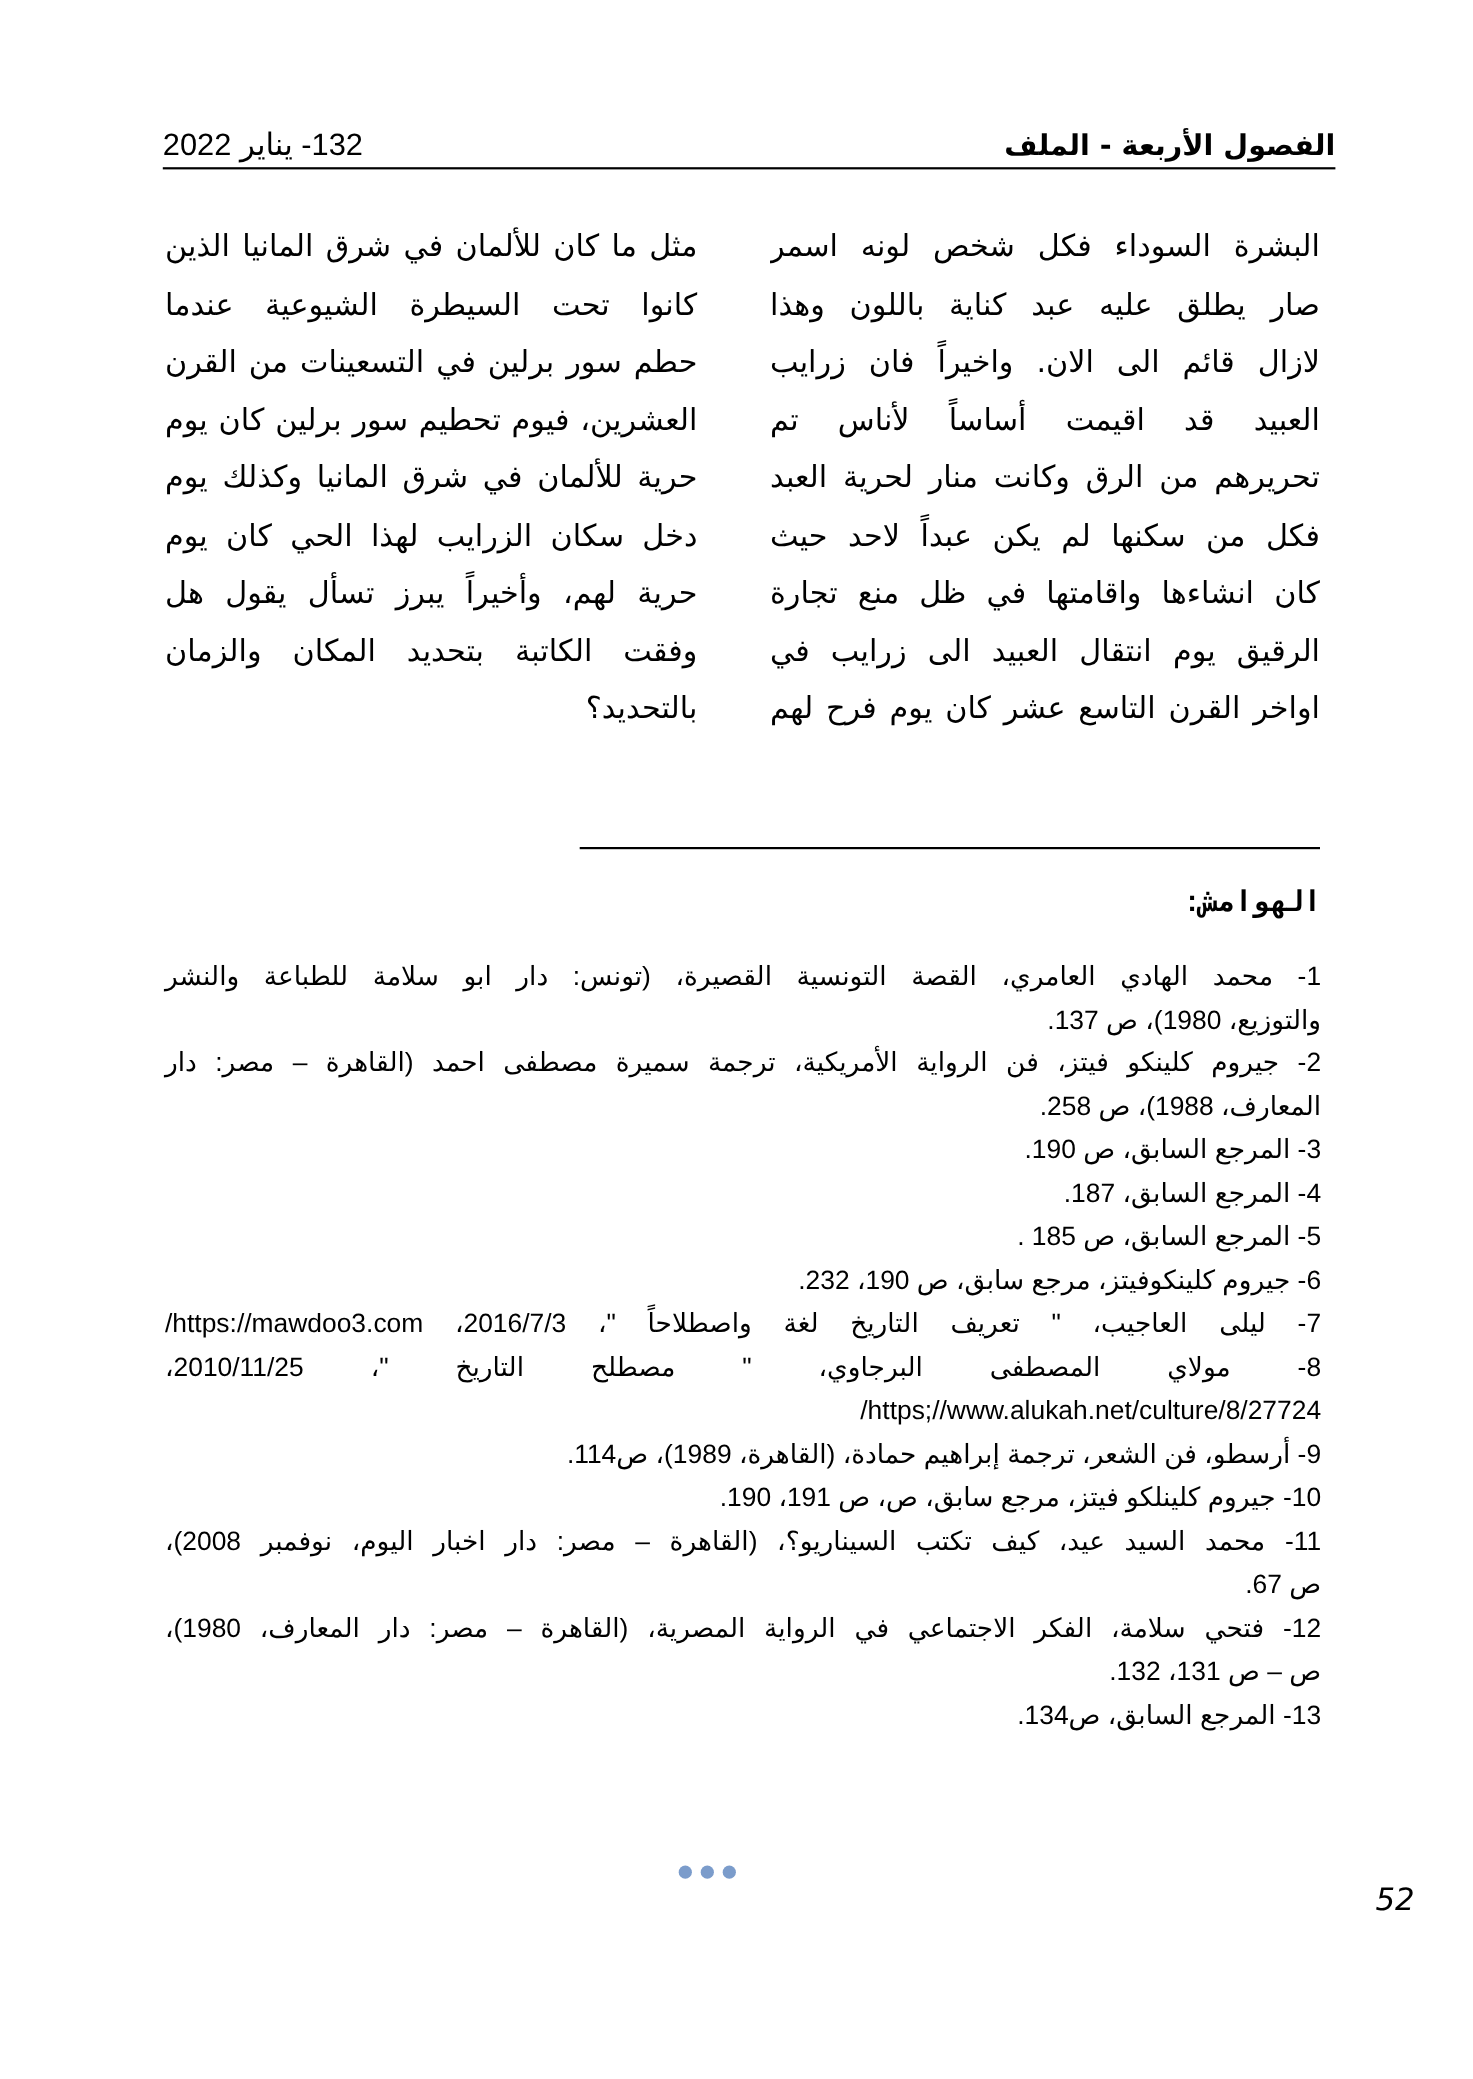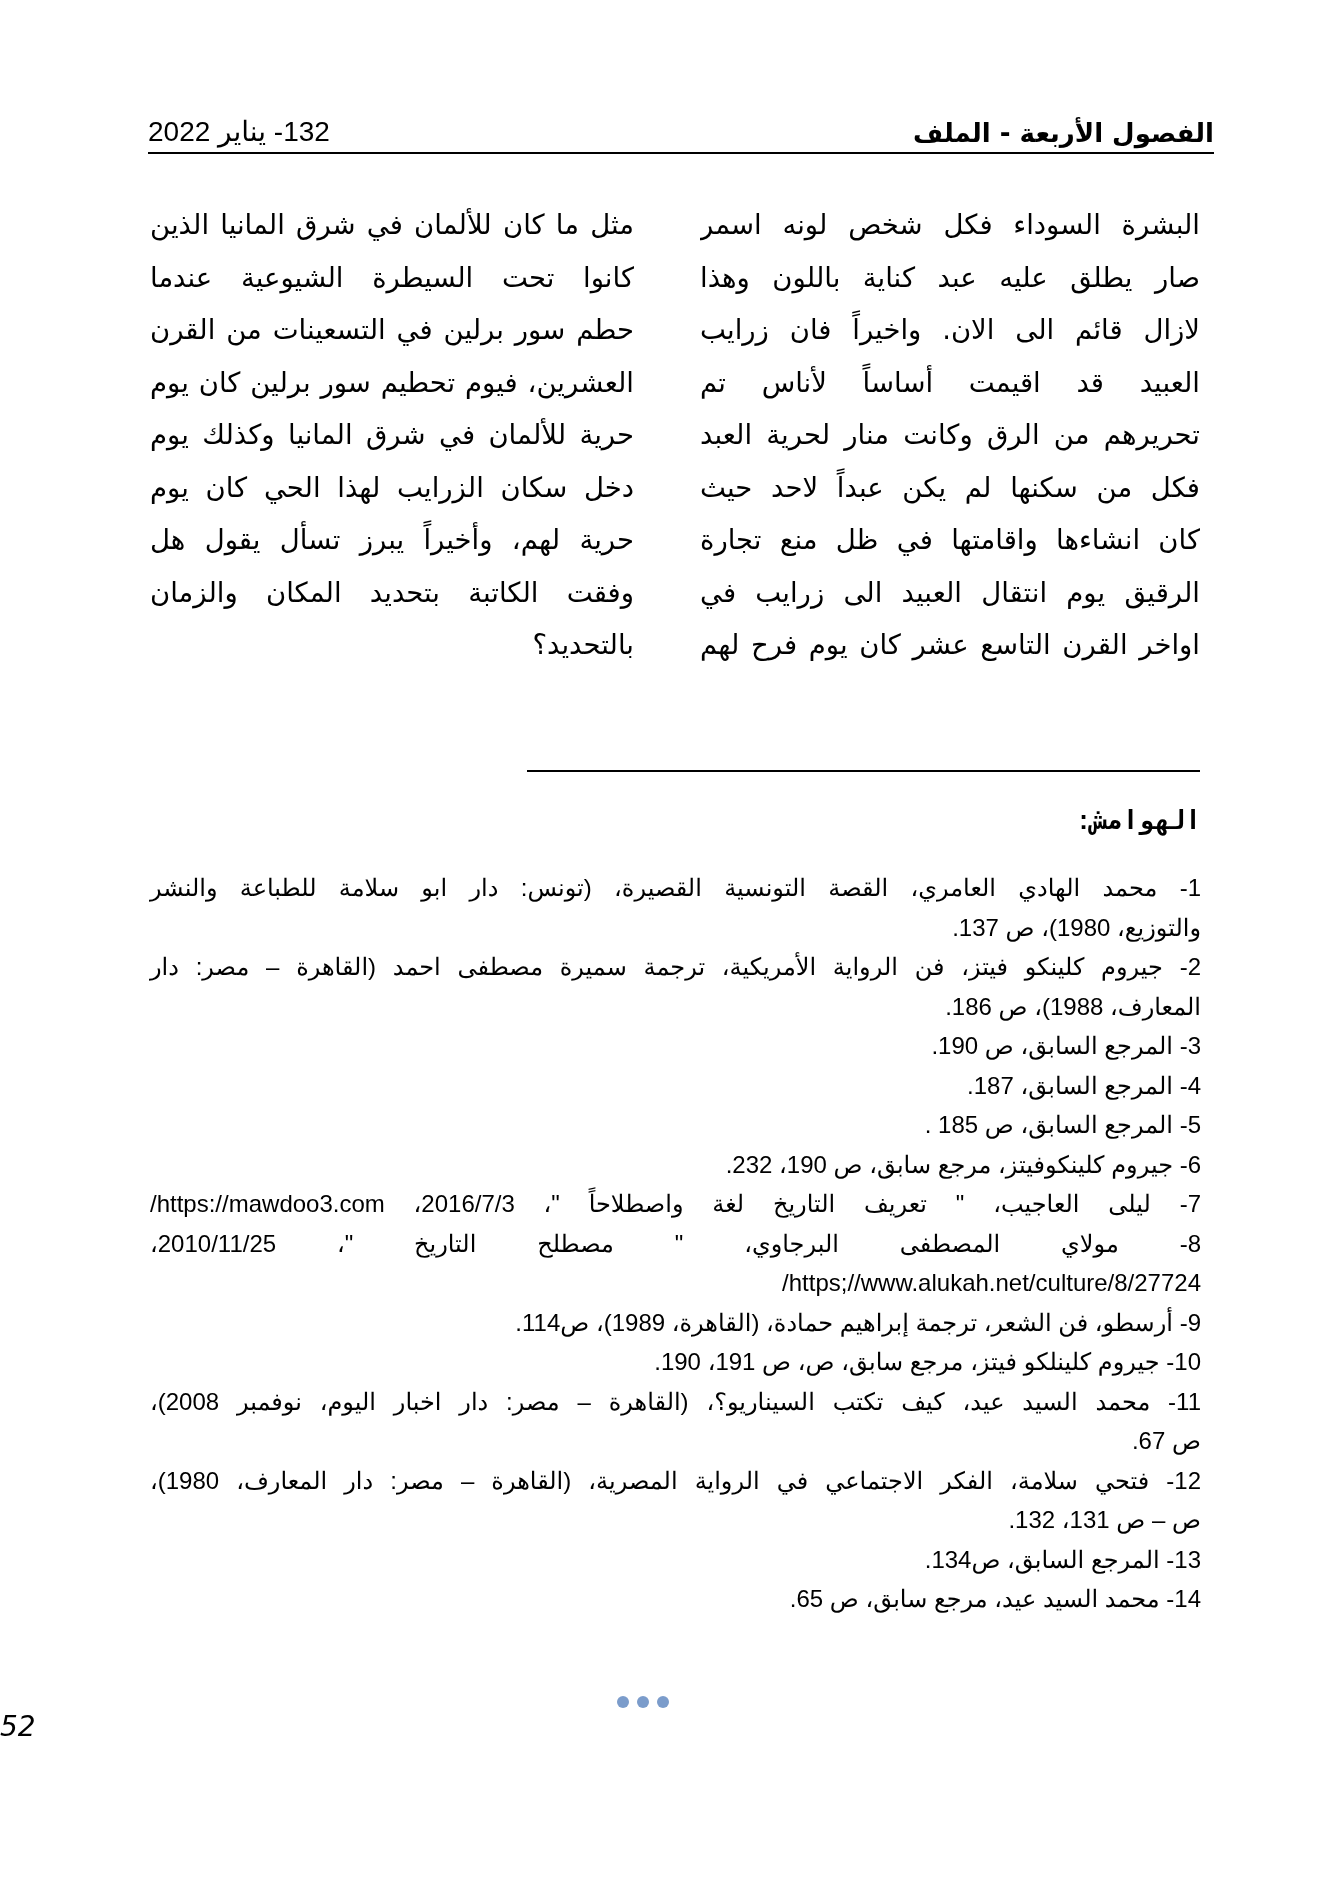--- a/index.html
+++ b/index.html
@@ -33,21 +33,21 @@
 
   .footnotes {
     position: absolute; top: 868px; left: 150px; width: 1051px; direction: rtl;
     font-family: Liberation Sans, sans-serif; font-size: 24px; line-height: 39.5px;
     margin: 0; padding: 0; list-style: none;
   }
   .footnotes li { margin: 0; padding: 0; text-align: right; }
   .footnotes li .line { display: block; white-space: nowrap; }
   .footnotes li .line.justify { text-align: justify; text-align-last: justify; }
 
-  .page-footer { position: absolute; left: 0; top: 1696px; width: 1286px; text-align: left; }
+  .page-footer { position: absolute; left: 0; top: 1696px; width: 1286px; text-align: right; }
   .dots { display: flex; justify-content: center; gap: 8px; }
   .dot { width: 12px; height: 12px; border-radius: 50%; background: #7b9ccb; display: inline-block; }
   .page-number { font-family: "DejaVu Sans", sans-serif; font-style: italic; font-size: 28px; margin-top: 2px; }
 </style>
 </head>
 <body>
 
 <div class="page">
 
   <div class="running-header">
@@ -83,21 +83,21 @@
 
   <div class="footnotes-title">الهوامش:</div>
 
   <ol class="footnotes">
     <li>
       <span class="line justify">1- محمد الهادي العامري، القصة التونسية القصيرة، (تونس: دار ابو سلامة للطباعة والنشر</span>
       <span class="line">والتوزيع، 1980)، ص 137.</span>
     </li>
     <li>
       <span class="line justify">2- جيروم كلينكو فيتز، فن الرواية الأمريكية، ترجمة سميرة مصطفى احمد (القاهرة – مصر: دار</span>
-      <span class="line">المعارف، 1988)، ص 186.</span>
+      <span class="line">المعارف، 1988)، ص 258.</span>
     </li>
     <li>
       <span class="line">3- المرجع السابق، ص 190.</span>
     </li>
     <li>
       <span class="line">4- المرجع السابق، 187.</span>
     </li>
     <li>
       <span class="line">5- المرجع السابق، ص 185 .</span>
     </li>
@@ -121,23 +121,20 @@
       <span class="line justify">11- محمد السيد عيد، كيف تكتب السيناريو؟، (القاهرة – مصر: دار اخبار اليوم، نوفمبر 2008)،</span>
       <span class="line">ص 67.</span>
     </li>
     <li>
       <span class="line justify">12- فتحي سلامة، الفكر الاجتماعي في الرواية المصرية، (القاهرة – مصر: دار المعارف، 1980)،</span>
       <span class="line">ص – ص 131، 132.</span>
     </li>
     <li>
       <span class="line">13- المرجع السابق، ص134.</span>
     </li>
-    <li>
-      <span class="line">14- محمد السيد عيد، مرجع سابق، ص 65.</span>
-    </li>
   </ol>
 
   <div class="page-footer">
     <div class="dots">
       <span class="dot" style="background: rgb(123, 156, 203);"></span>
       <span class="dot" style="background: rgb(123, 156, 203);"></span>
       <span class="dot" style="background: rgb(123, 156, 203);"></span>
     </div>
     <div class="page-number">52</div>
   </div>

